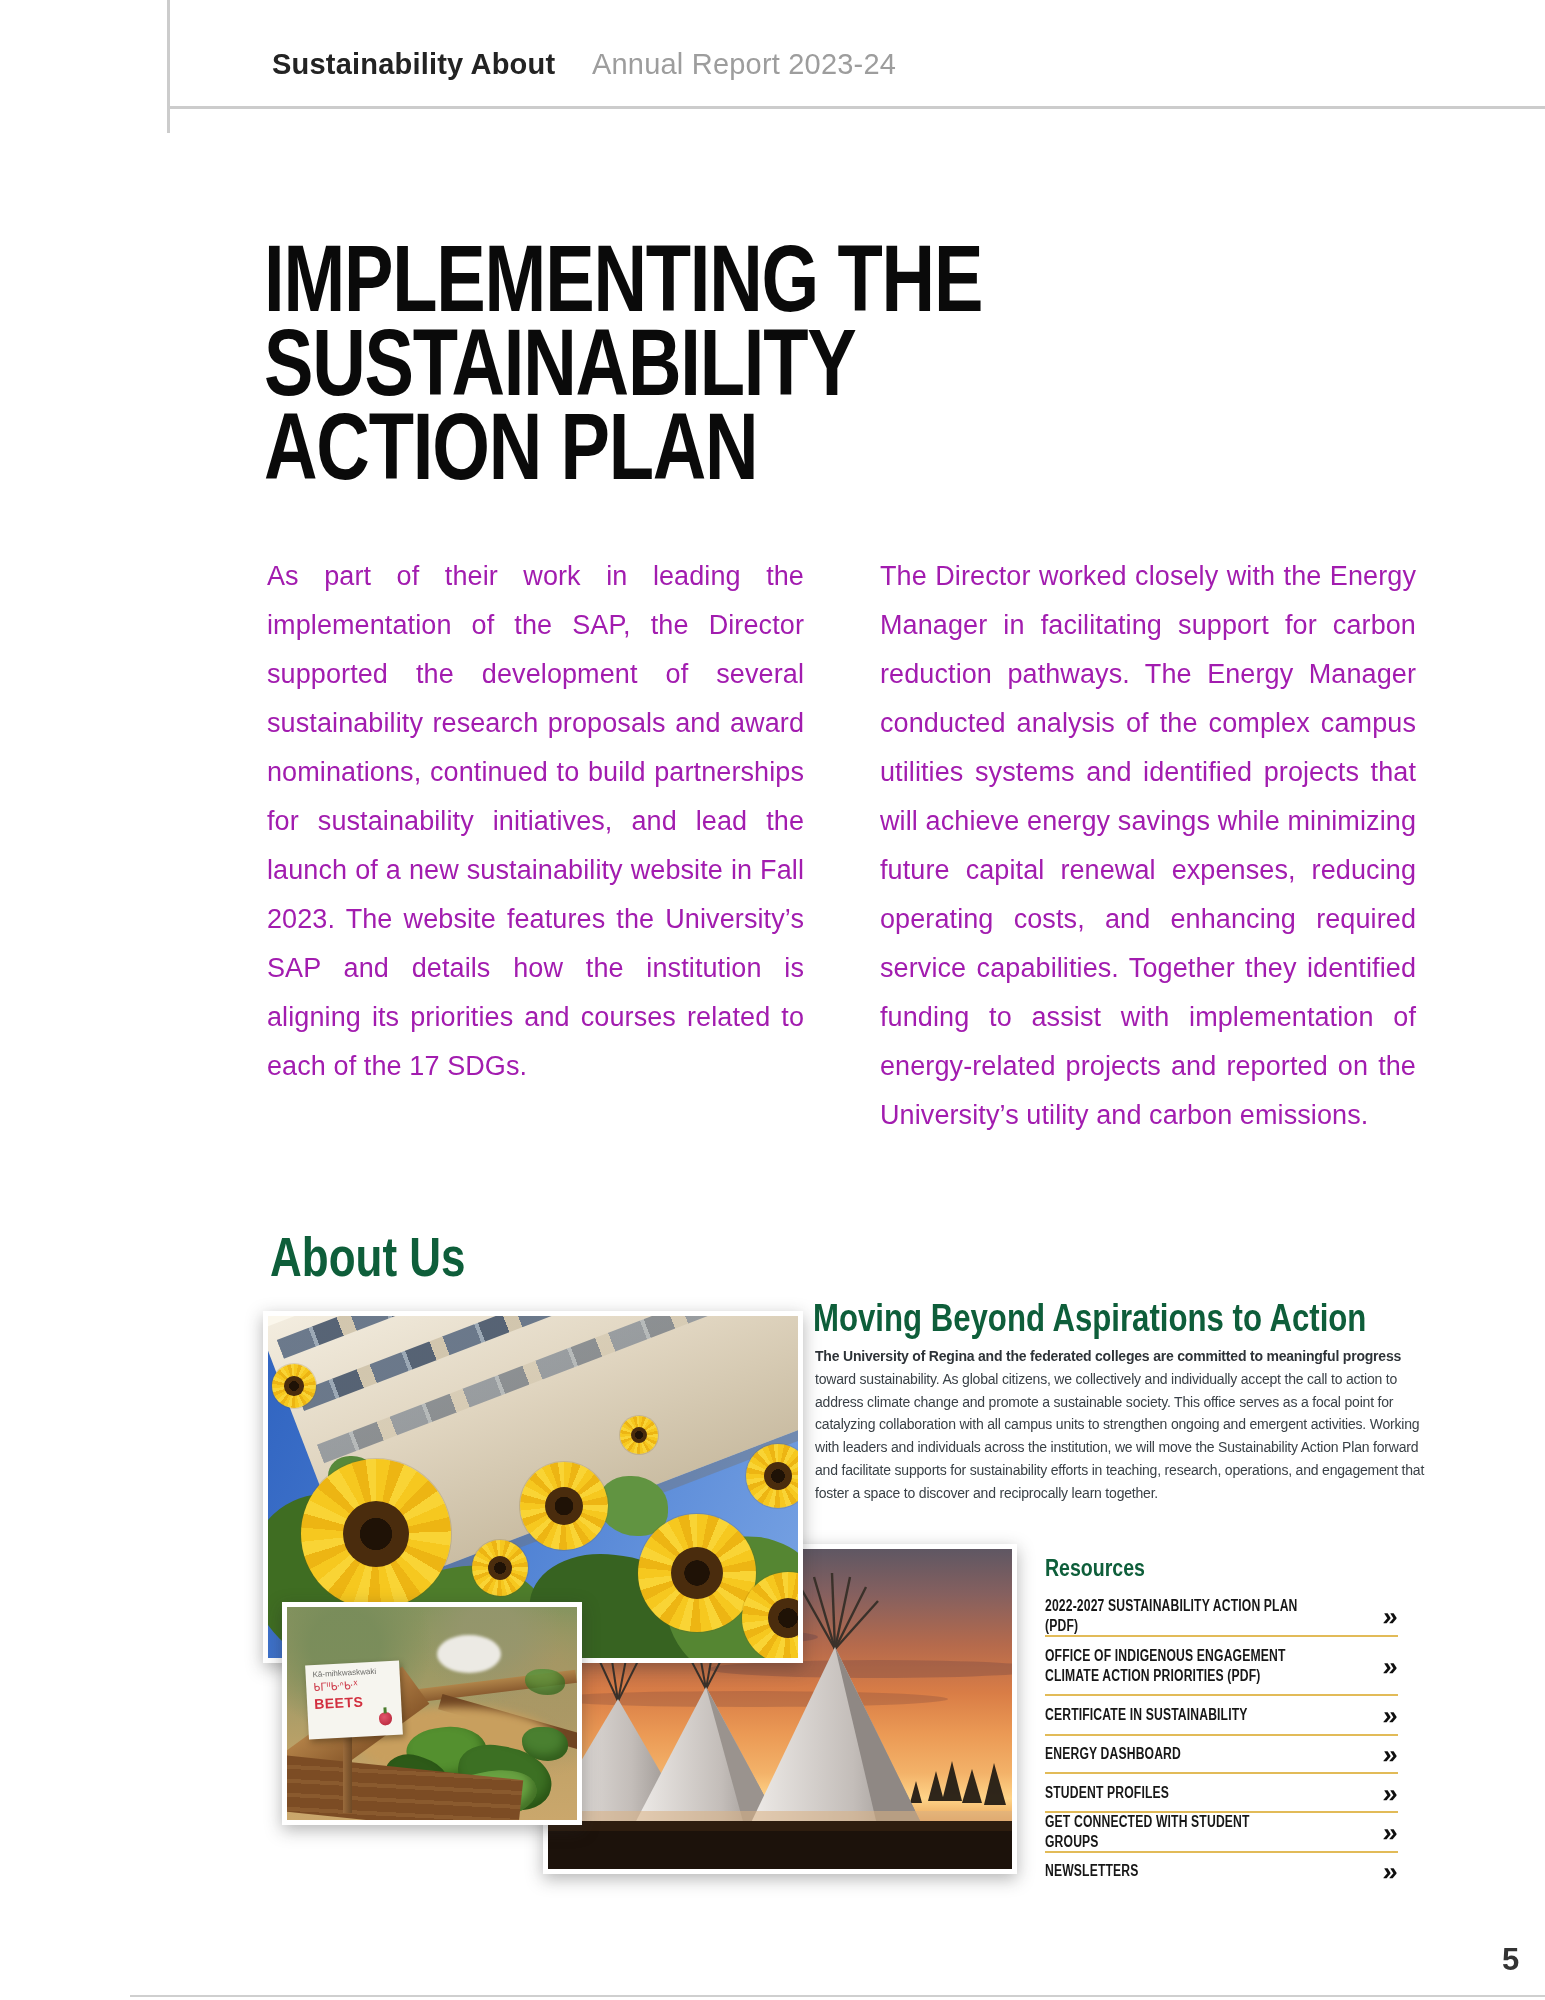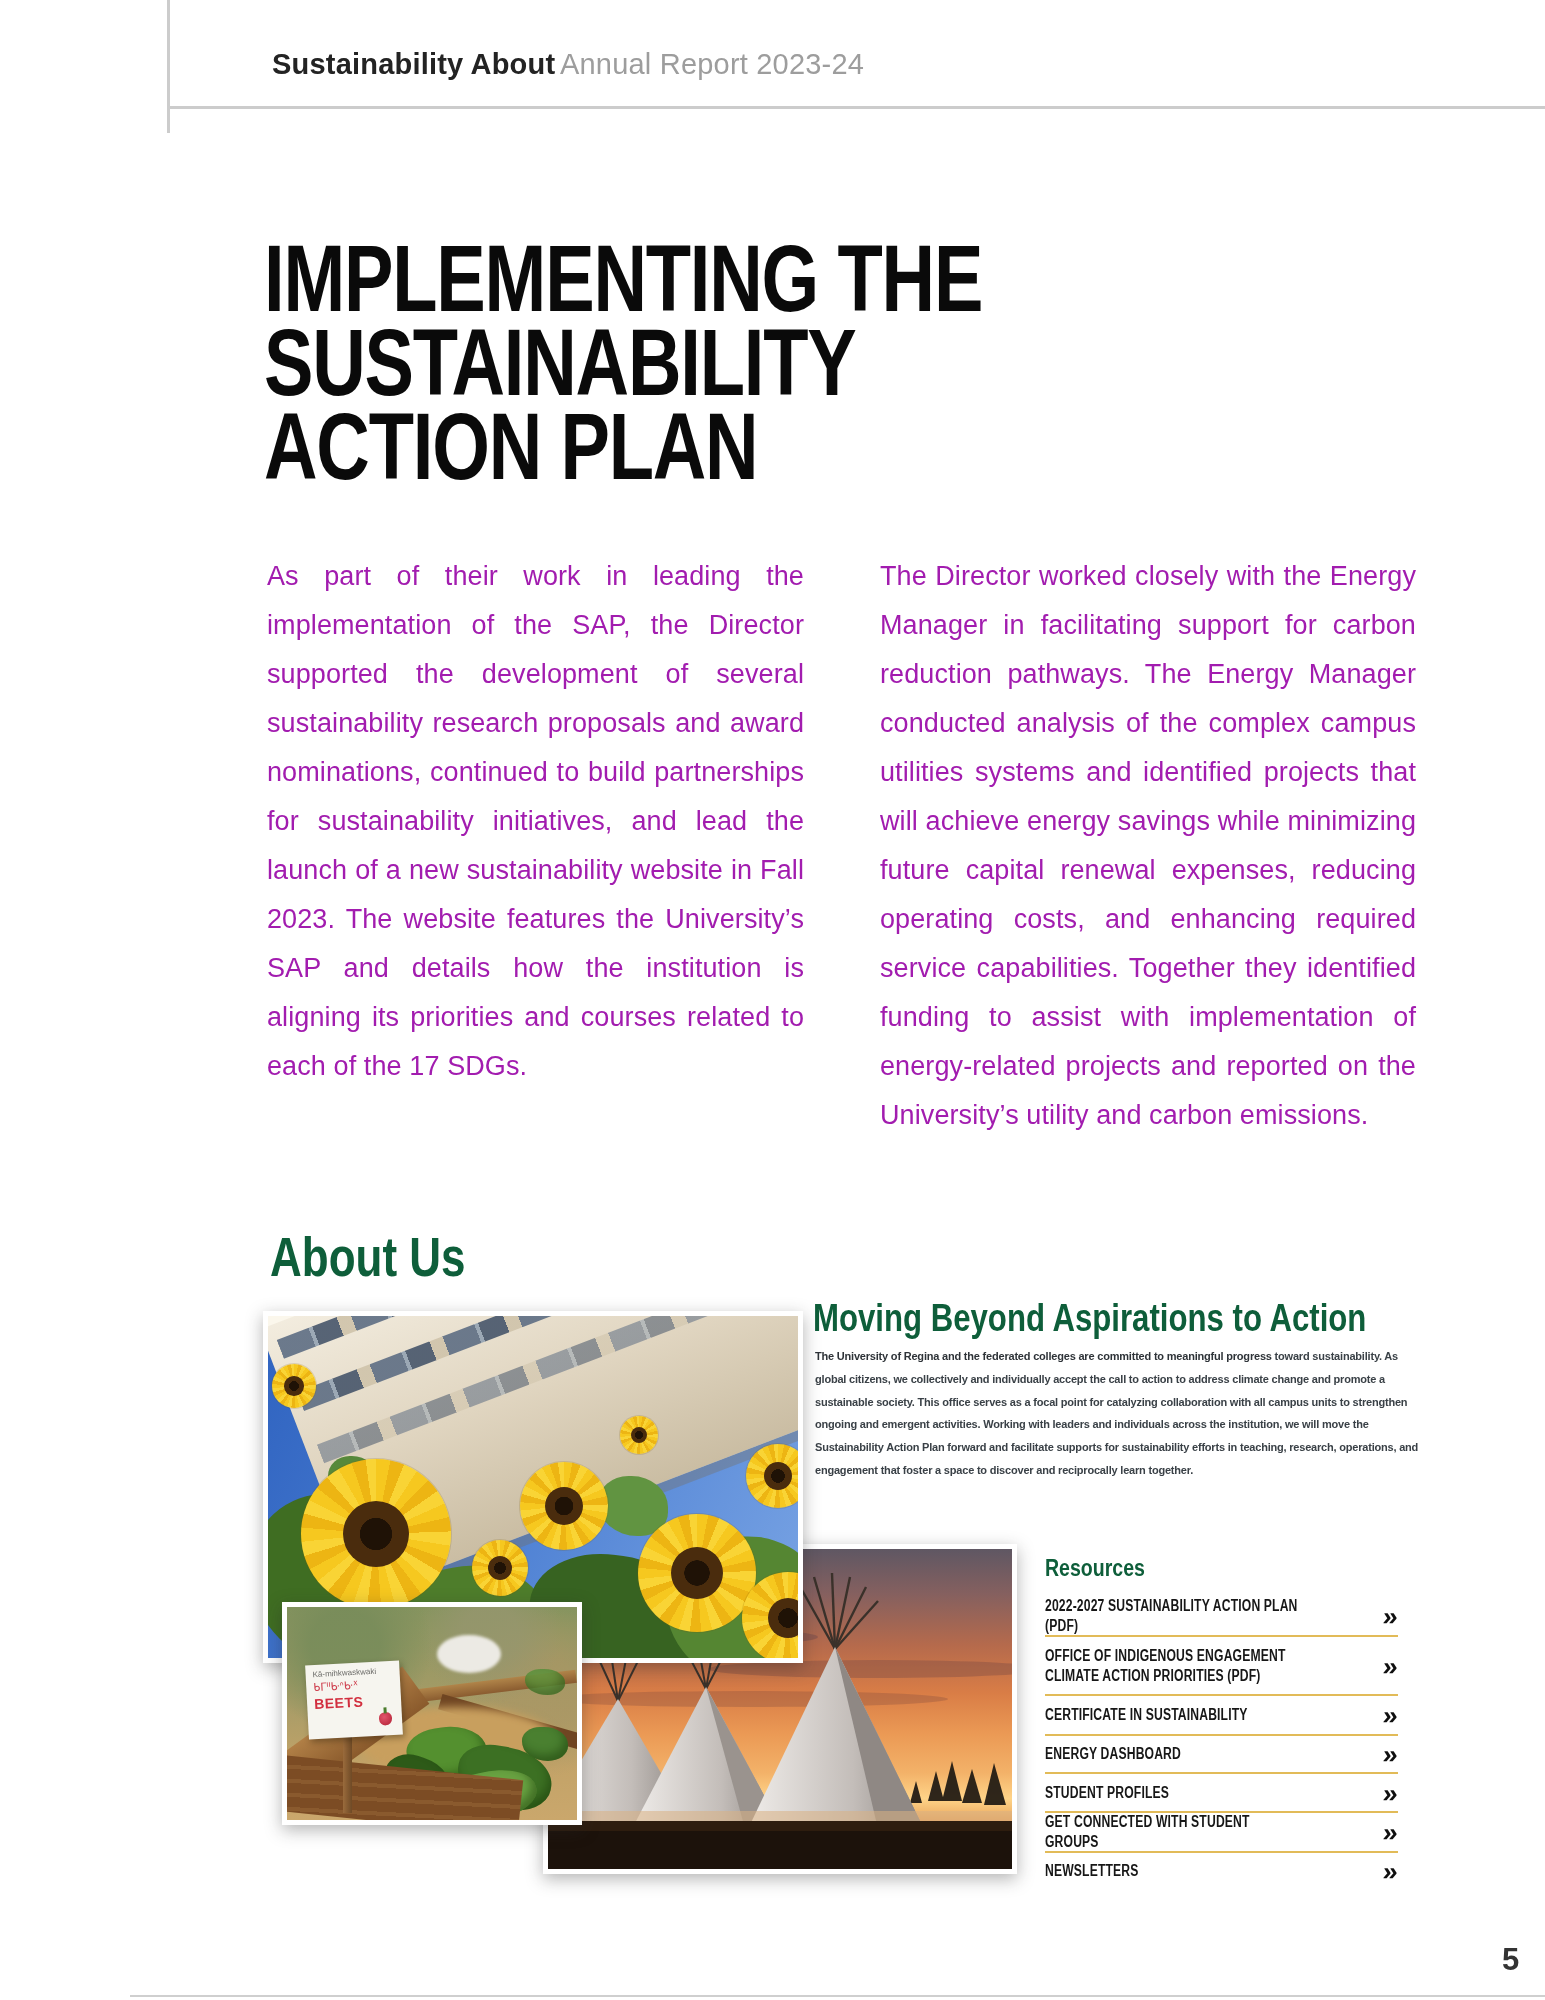--- a/index.html
+++ b/index.html
@@ -6,42 +6,42 @@
   #page{position:relative;width:1545px;height:2000px;background:#fff;overflow:hidden;
         font-family:"Liberation Sans",sans-serif;}
 
   
   .vline{position:absolute;left:167px;top:0;width:3px;height:133px;background:#cccccc;}
   .hline{position:absolute;left:167px;top:106px;right:0;height:3px;background:#cccccc;}
   .bottomline{position:absolute;left:130px;top:1995px;right:0;height:2px;background:#cfcfcf;}
 
   
   .hdr-brand{position:absolute;left:272px;top:48px;font-size:29px;font-weight:bold;color:#232323;letter-spacing:.2px;}
-  .hdr-report{position:absolute;left:560px;top:48px;font-size:29px;font-weight:400;color:#9d9d9d;letter-spacing:.2px;}
+  .hdr-report{position:absolute;left:592px;top:48px;font-size:29px;font-weight:400;color:#9d9d9d;letter-spacing:.2px;}
 
   
   .title{position:absolute;left:264px;top:236px;color:#0a0a0a;font-weight:bold;
          font-size:95px;line-height:84px;letter-spacing:-1.5px;
          transform:scaleX(.78);transform-origin:left top;white-space:nowrap;}
 
   
   .col{position:absolute;top:552px;font-size:27px;line-height:49px;color:#a21caf;
        text-align:justify;letter-spacing:.1px;}
   .col-left{left:267px;width:537px;}
   .col-right{left:880px;width:536px;}
 
   
   .green{color:var(--green,#0e5e3a);}
   .about-h{position:absolute;left:270px;top:1230px;font-size:55px;font-weight:bold;
            line-height:55px;transform:scaleX(.80);transform-origin:left top;white-space:nowrap;}
   .moving-h{position:absolute;left:813px;top:1298px;font-size:38px;font-weight:bold;
             line-height:40px;transform:scaleX(.82);transform-origin:left top;white-space:nowrap;}
 
-  .about-p{position:absolute;left:815px;top:1345px;width:612px;font-size:11px;
-           line-height:22.8px;color:#3a4147;letter-spacing:-.2px;font-weight:bold;}
+  .about-p{position:absolute;left:815px;top:1345px;width:612px;font-size:14px;
+           line-height:22.8px;color:#3a4147;letter-spacing:-.2px;}
   .about-p b{color:#2e3338;}
 
   
   .photo{position:absolute;background:#fff;padding:5px;box-shadow:0 5px 16px rgba(40,40,40,.35);}
   .photo .inner{position:relative;width:100%;height:100%;overflow:hidden;}
   .ph-sunflowers{left:263px;top:1311px;width:530px;height:342px;z-index:2;}
   .ph-tipis{left:543px;top:1544px;width:464px;height:320px;z-index:1;}
   .ph-garden{left:282px;top:1602px;width:290px;height:213px;z-index:3;}
 
   

